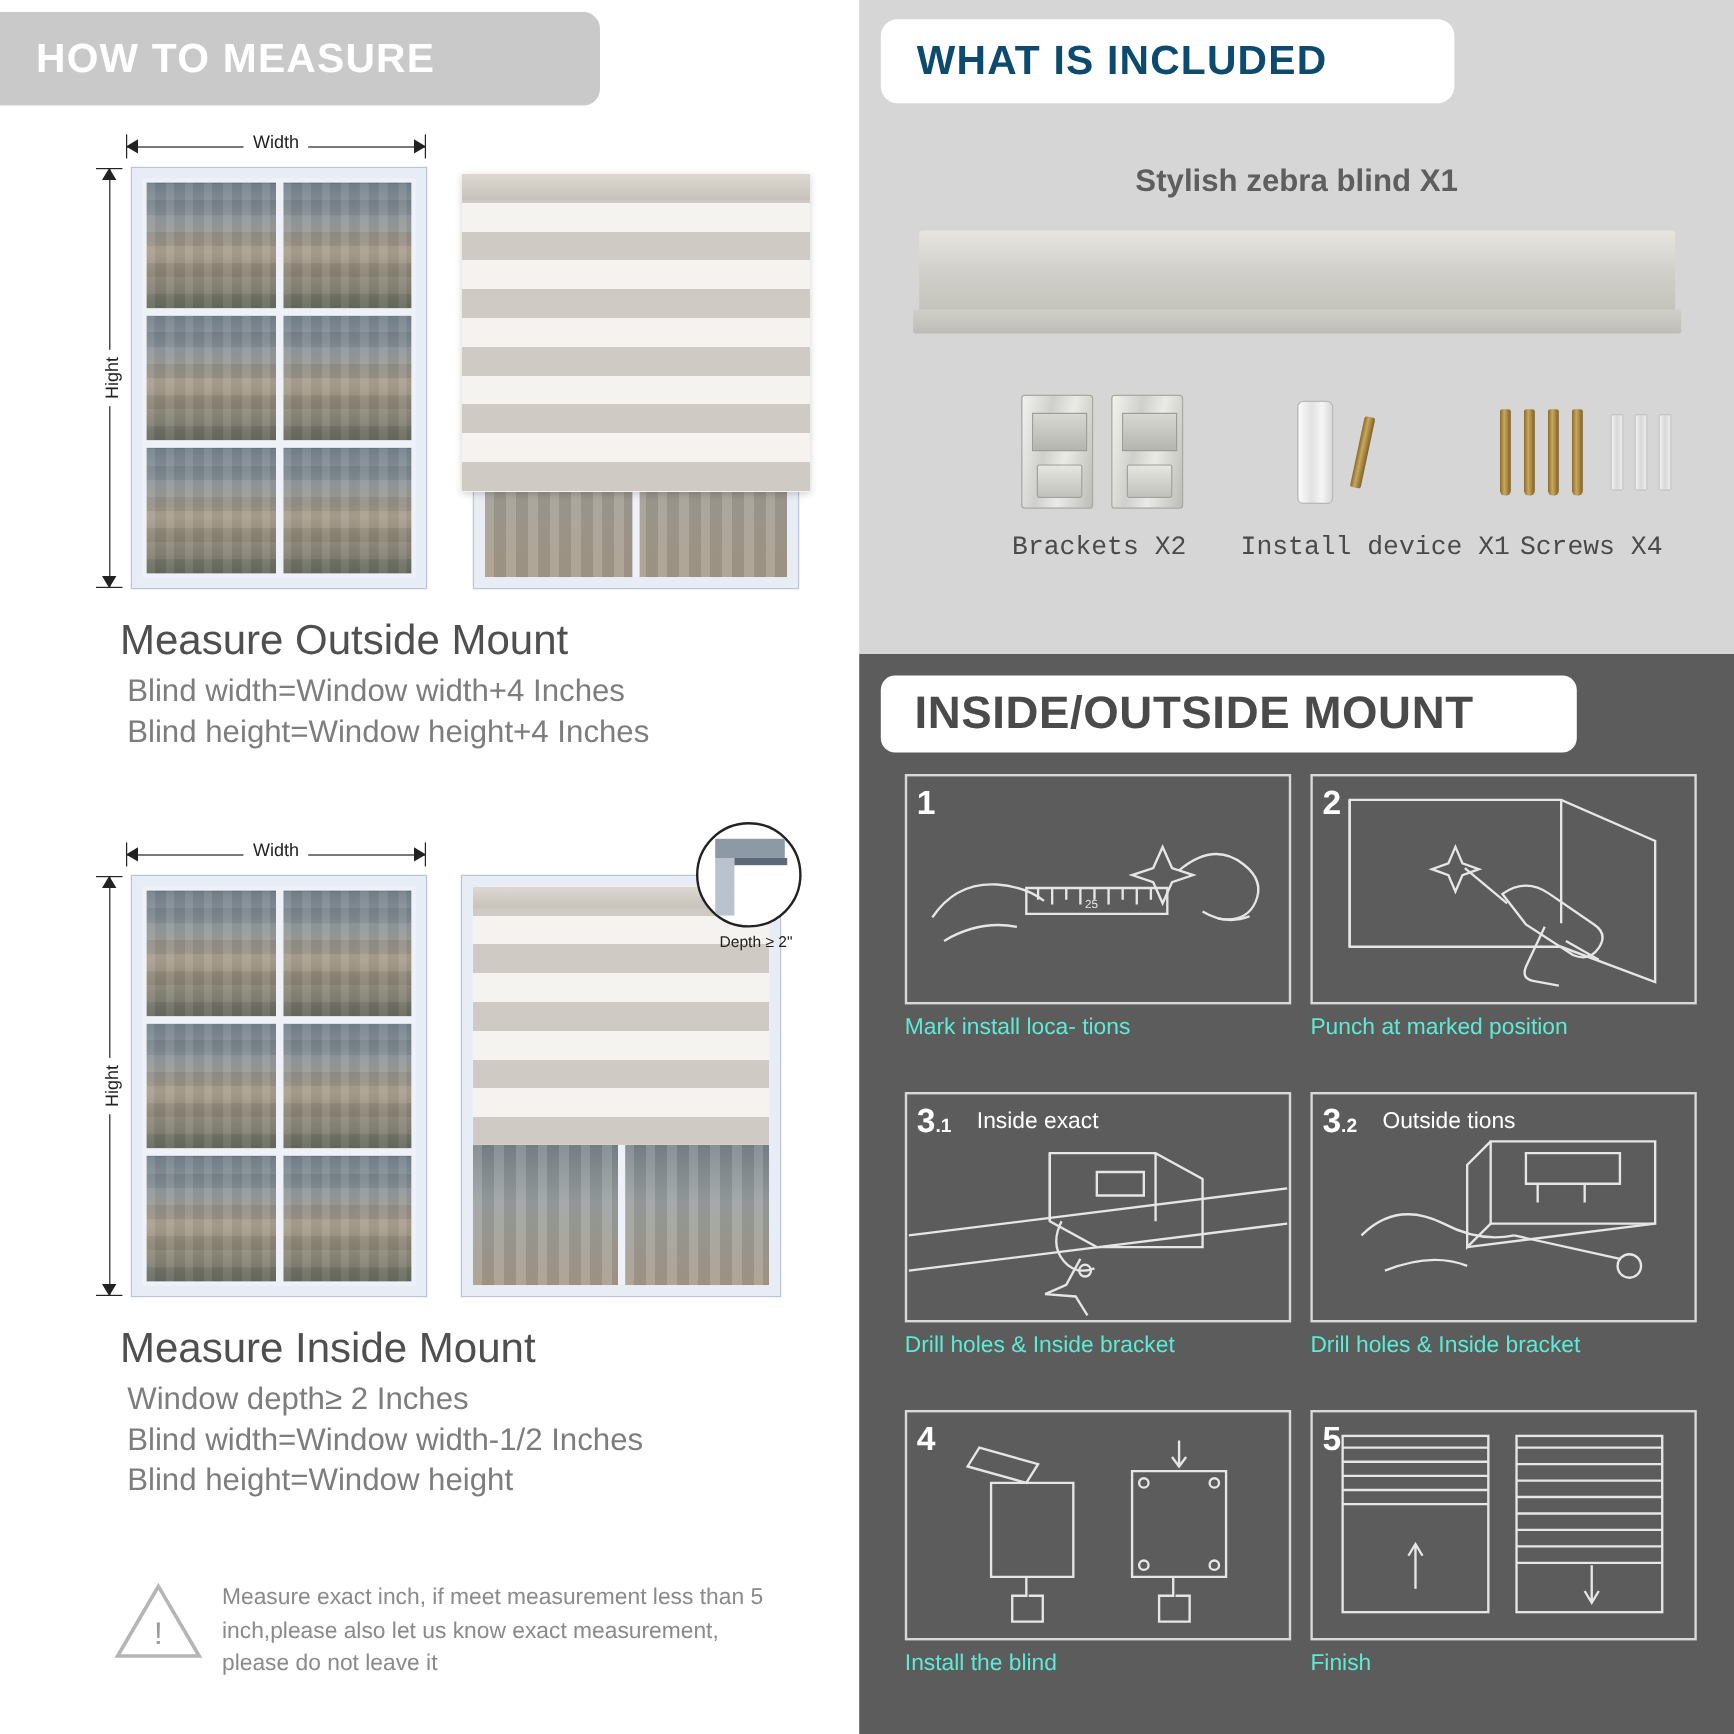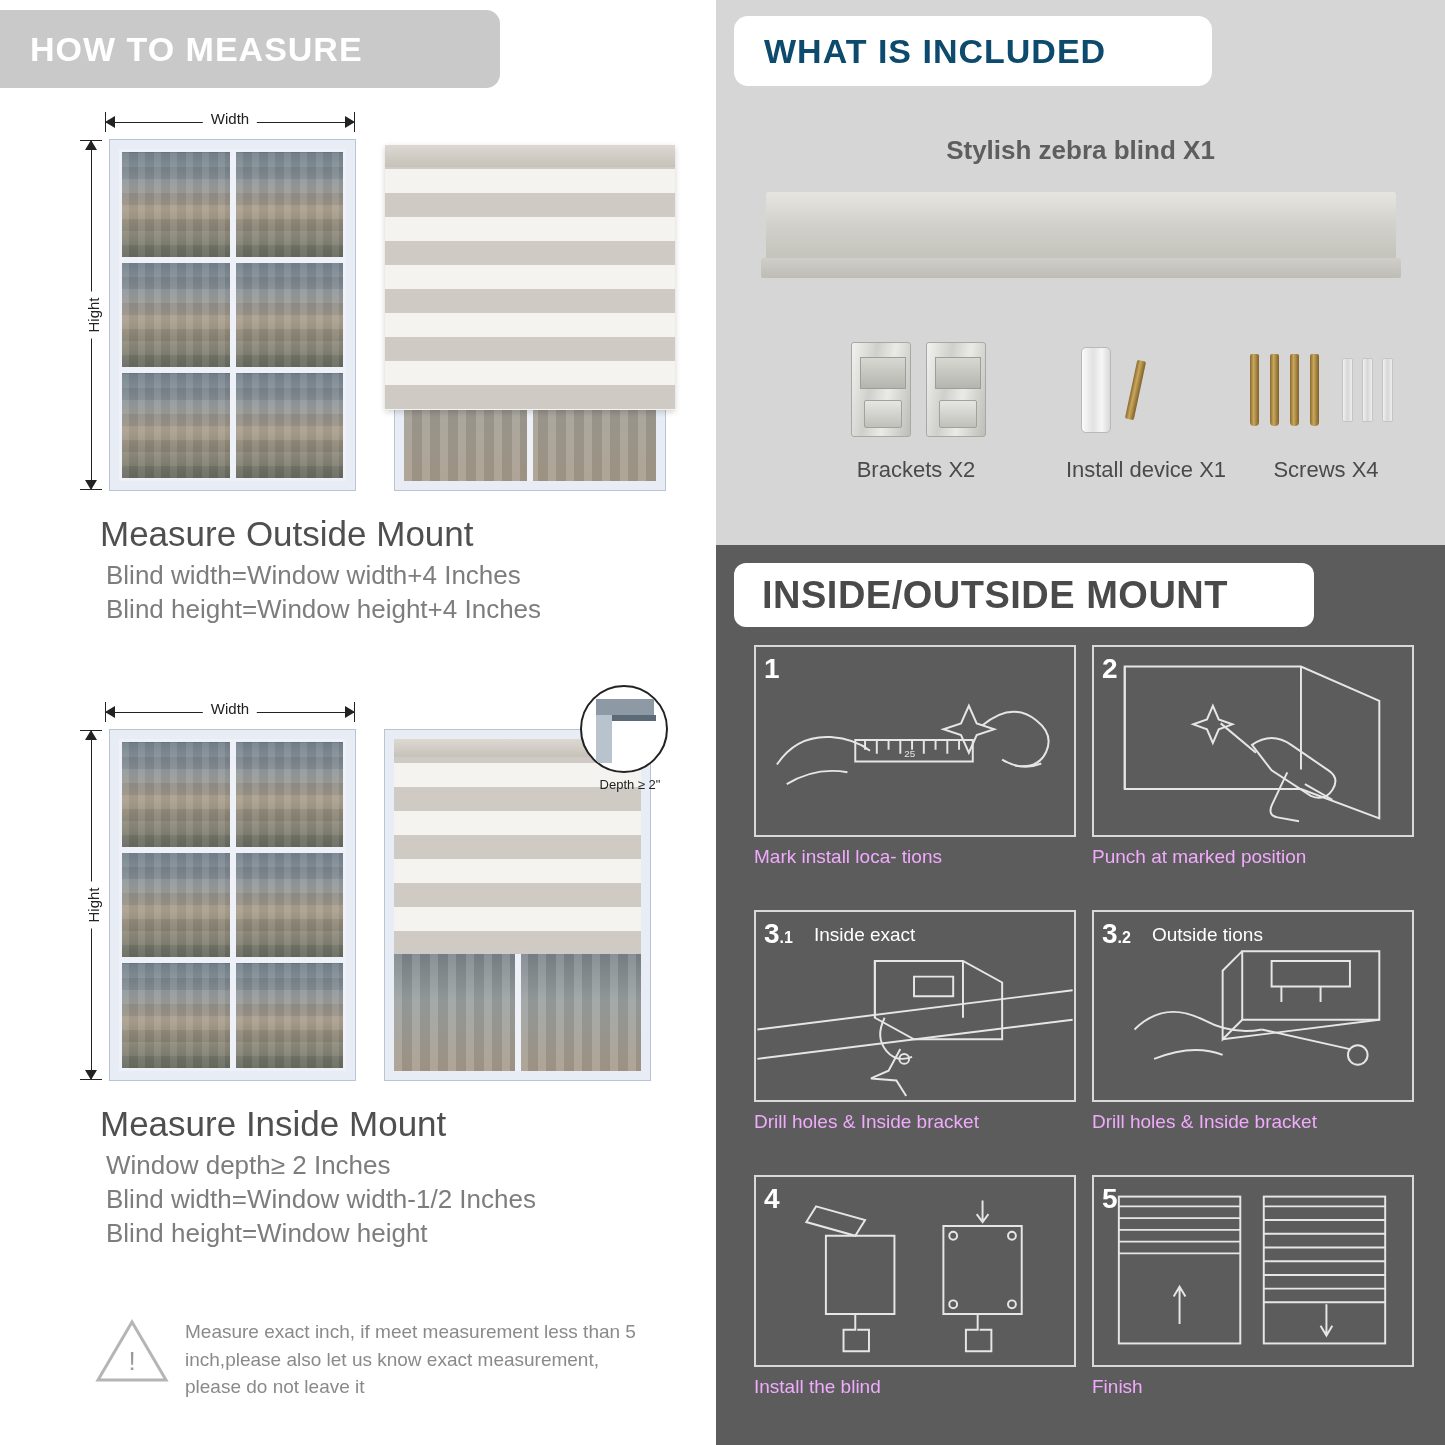--- a/index.html
+++ b/index.html
@@ -122,21 +122,21 @@
     position:absolute; left:5px; top:0; width:630px; height:70px;
     background:linear-gradient(180deg,#e6e5e0 0%, #d2d1cb 45%, #c2c1ba 100%);
     border-radius:3px;
   }
   .roll-shadow {
     position:absolute; left:0; top:66px; width:640px; height:20px;
     background:linear-gradient(180deg,#cfcec8,#bdbcb6);
     border-radius:2px;
   }
 
-  .parts-row { position:absolute; top:332px; left:0; width:729px; height:200px; }
+  .parts-row { position:absolute; top:319px; left:0; width:729px; height:200px;font-family:Liberation Mono, monospace; }
   .part { position:absolute; text-align:center; }
   .part-label { position:absolute; font-size:22px; color:#4a4a4a; width:100%; text-align:center; }
 
   .bracket {
     position:absolute; width:60px; height:95px;
     background:linear-gradient(100deg,#f2f2f0 0%,#cfcfcb 35%,#eaeae6 60%,#bdbdb8 100%);
     border:1px solid #a9a9a4;
     border-radius:3px;
   }
   .bracket::after {
@@ -191,21 +191,21 @@
   .step-num {
     position:absolute; left:8px; top:6px;
     font-size:28px; font-weight:bold; color:#ffffff;
   }
   .step-num small { font-size:16px; }
   .step-sub {
     position:absolute; left:58px; top:12px;
     font-size:19px; color:#ffffff;
   }
   .step-cap {
-    margin-top:9px; font-size:19px; color:#f0abfc;
+    margin-top:9px; font-size:19px; color:#5eead4;
   }
   .sketch { position:absolute; inset:0; }
   .sketch svg { width:100%; height:100%; }
 </style>
 </head>
 <body>
 
 <div class="page">
 
   <div class="left-col">

